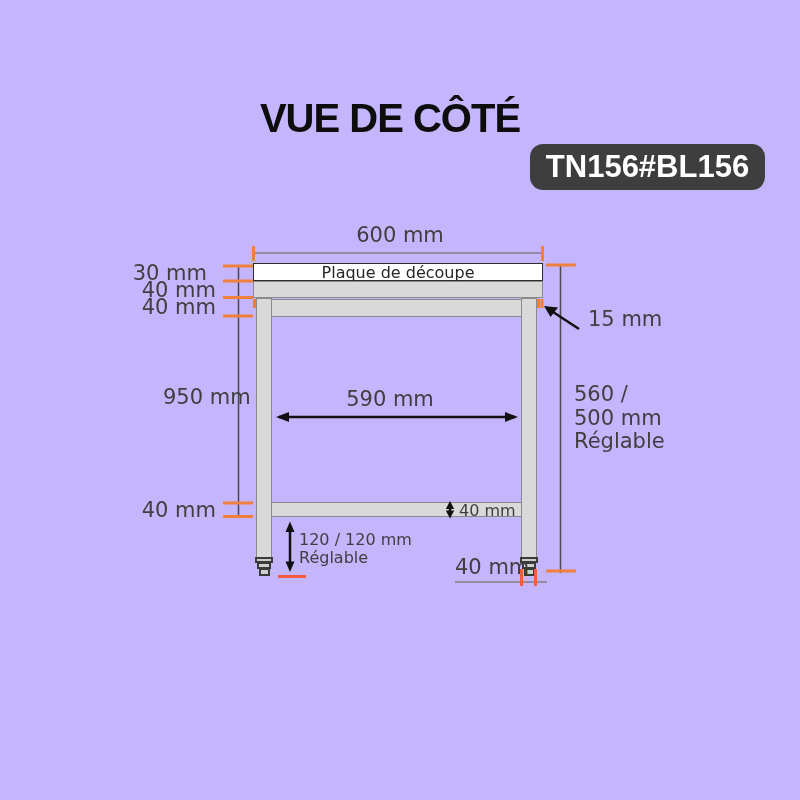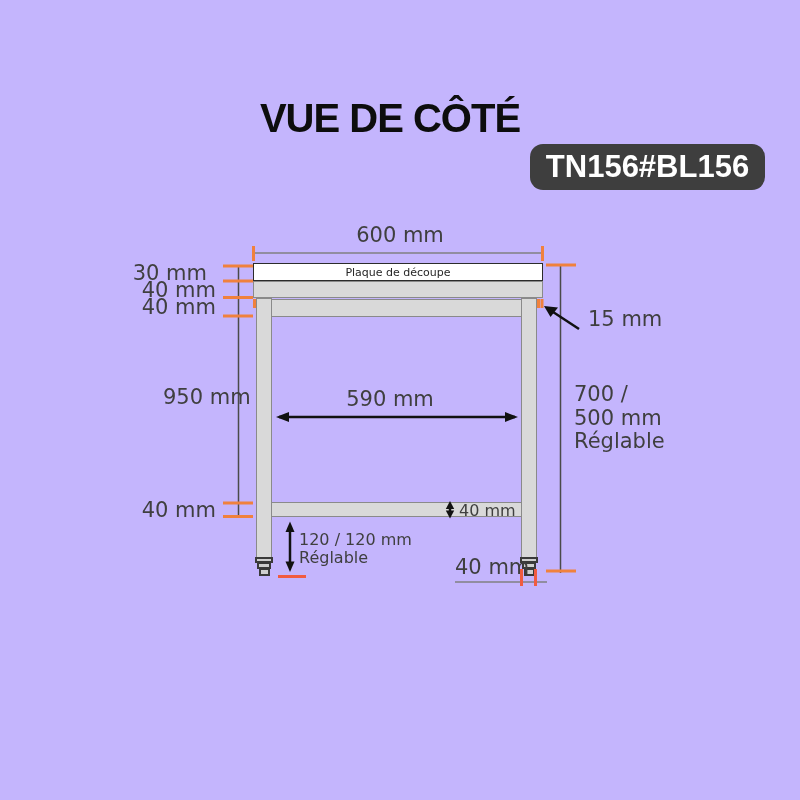--- a/index.html
+++ b/index.html
@@ -17,21 +17,21 @@
     background:var(--badge-bg,#3e3e3e);color:var(--badge-text,#ffffff);
     border-radius:13px;display:flex;align-items:center;justify-content:center;
     font-family:"Liberation Sans","DejaVu Sans",sans-serif;font-size:31px;font-weight:700;letter-spacing:0px;
   }
   .diagram{position:absolute;inset:0;}
   .rect{position:absolute;box-sizing:border-box;background:var(--steel-fill,#d9d9d9);border:1px solid var(--steel-border,#8a8a8a);}
   .plaque{
     position:absolute;box-sizing:border-box;left:253px;top:263px;width:290px;height:18px;
     background:#ffffff;border:1.5px solid #2b2b2b;
     display:flex;align-items:center;justify-content:center;
-    font-size:11px;color:#262626;white-space:nowrap;
+    font-size:16px;color:#262626;white-space:nowrap;
   }
   .slab{left:253px;top:281px;width:290px;height:17px;}
   .rail{left:271px;top:299px;width:251px;height:18px;}
   .leg-l{left:256px;top:298px;width:16px;height:260px;}
   .leg-r{left:521px;top:298px;width:16px;height:260px;}
   .shelf{left:271px;top:502px;width:251px;height:15px;}
   .foot{position:absolute;box-sizing:border-box;background:#cfcfcf;border:2px solid #3a3a3a;}
   .lbl{position:absolute;font-size:21px;line-height:17px;color:var(--ink,#3f3f3f);white-space:nowrap;}
   .lbl.sm{font-size:16px;line-height:18px;}
   .r-align{width:76px;text-align:right;}
@@ -124,21 +124,21 @@
     </svg>
 
     <div class="lbl c-align" style="left:350px;top:227px;">600 mm</div>
     <div class="lbl r-align" style="left:131px;top:265px;">30 mm</div>
     <div class="lbl r-align" style="left:140px;top:281.5px;">40 mm</div>
     <div class="lbl r-align" style="left:140px;top:298.5px;">40 mm</div>
     <div class="lbl" style="left:588px;top:311px;">15 mm</div>
     <div class="lbl" style="left:163px;top:389px;">950 mm</div>
     <div class="lbl c-align" style="left:340px;top:391px;">590 mm</div>
     <div class="lbl stack3" style="left:574px;top:386px;">
-      <div>700 /</div>
+      <div>560 /</div>
       <div>500 mm</div>
       <div>Réglable</div>
     </div>
     <div class="lbl r-align" style="left:140px;top:501.5px;">40 mm</div>
     <div class="lbl sm" style="left:459px;top:502px;">40 mm</div>
     <div class="lbl sm" style="left:299px;top:531px;">120 / 120 mm</div>
     <div class="lbl sm" style="left:299px;top:549px;">Réglable</div>
     <div class="lbl" style="left:455px;top:559px;">40 mm</div>
 
   </div>

